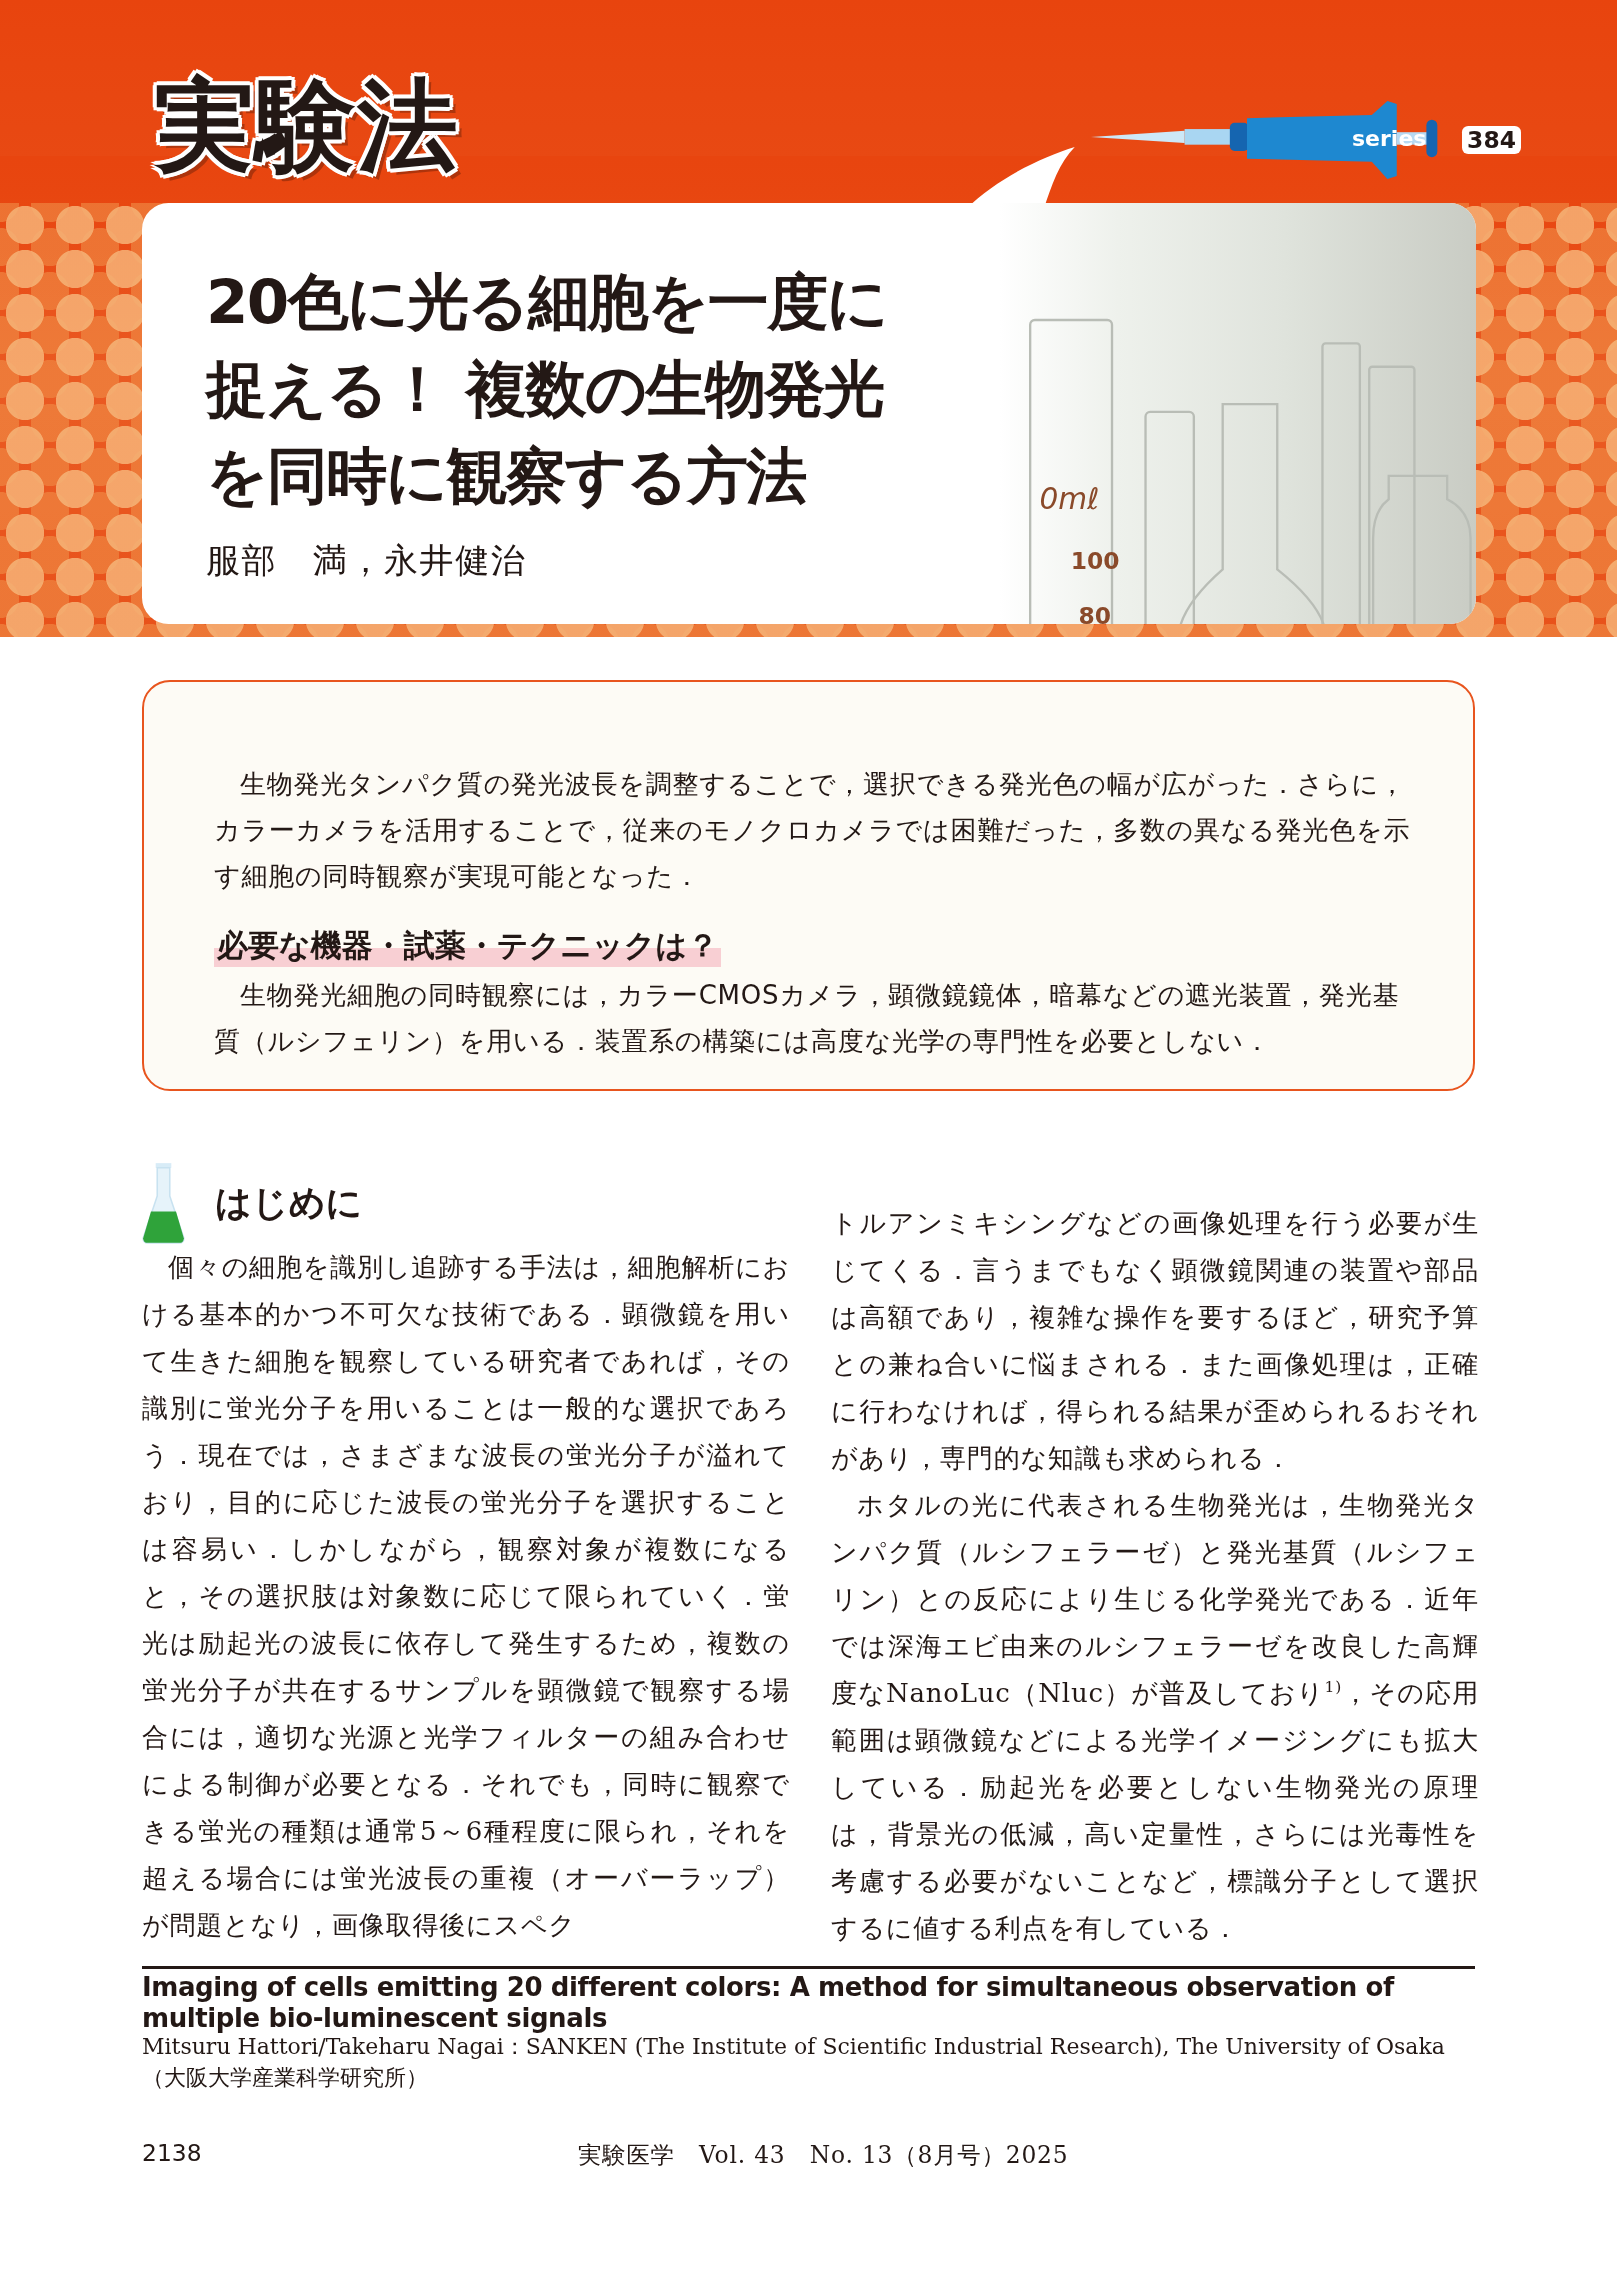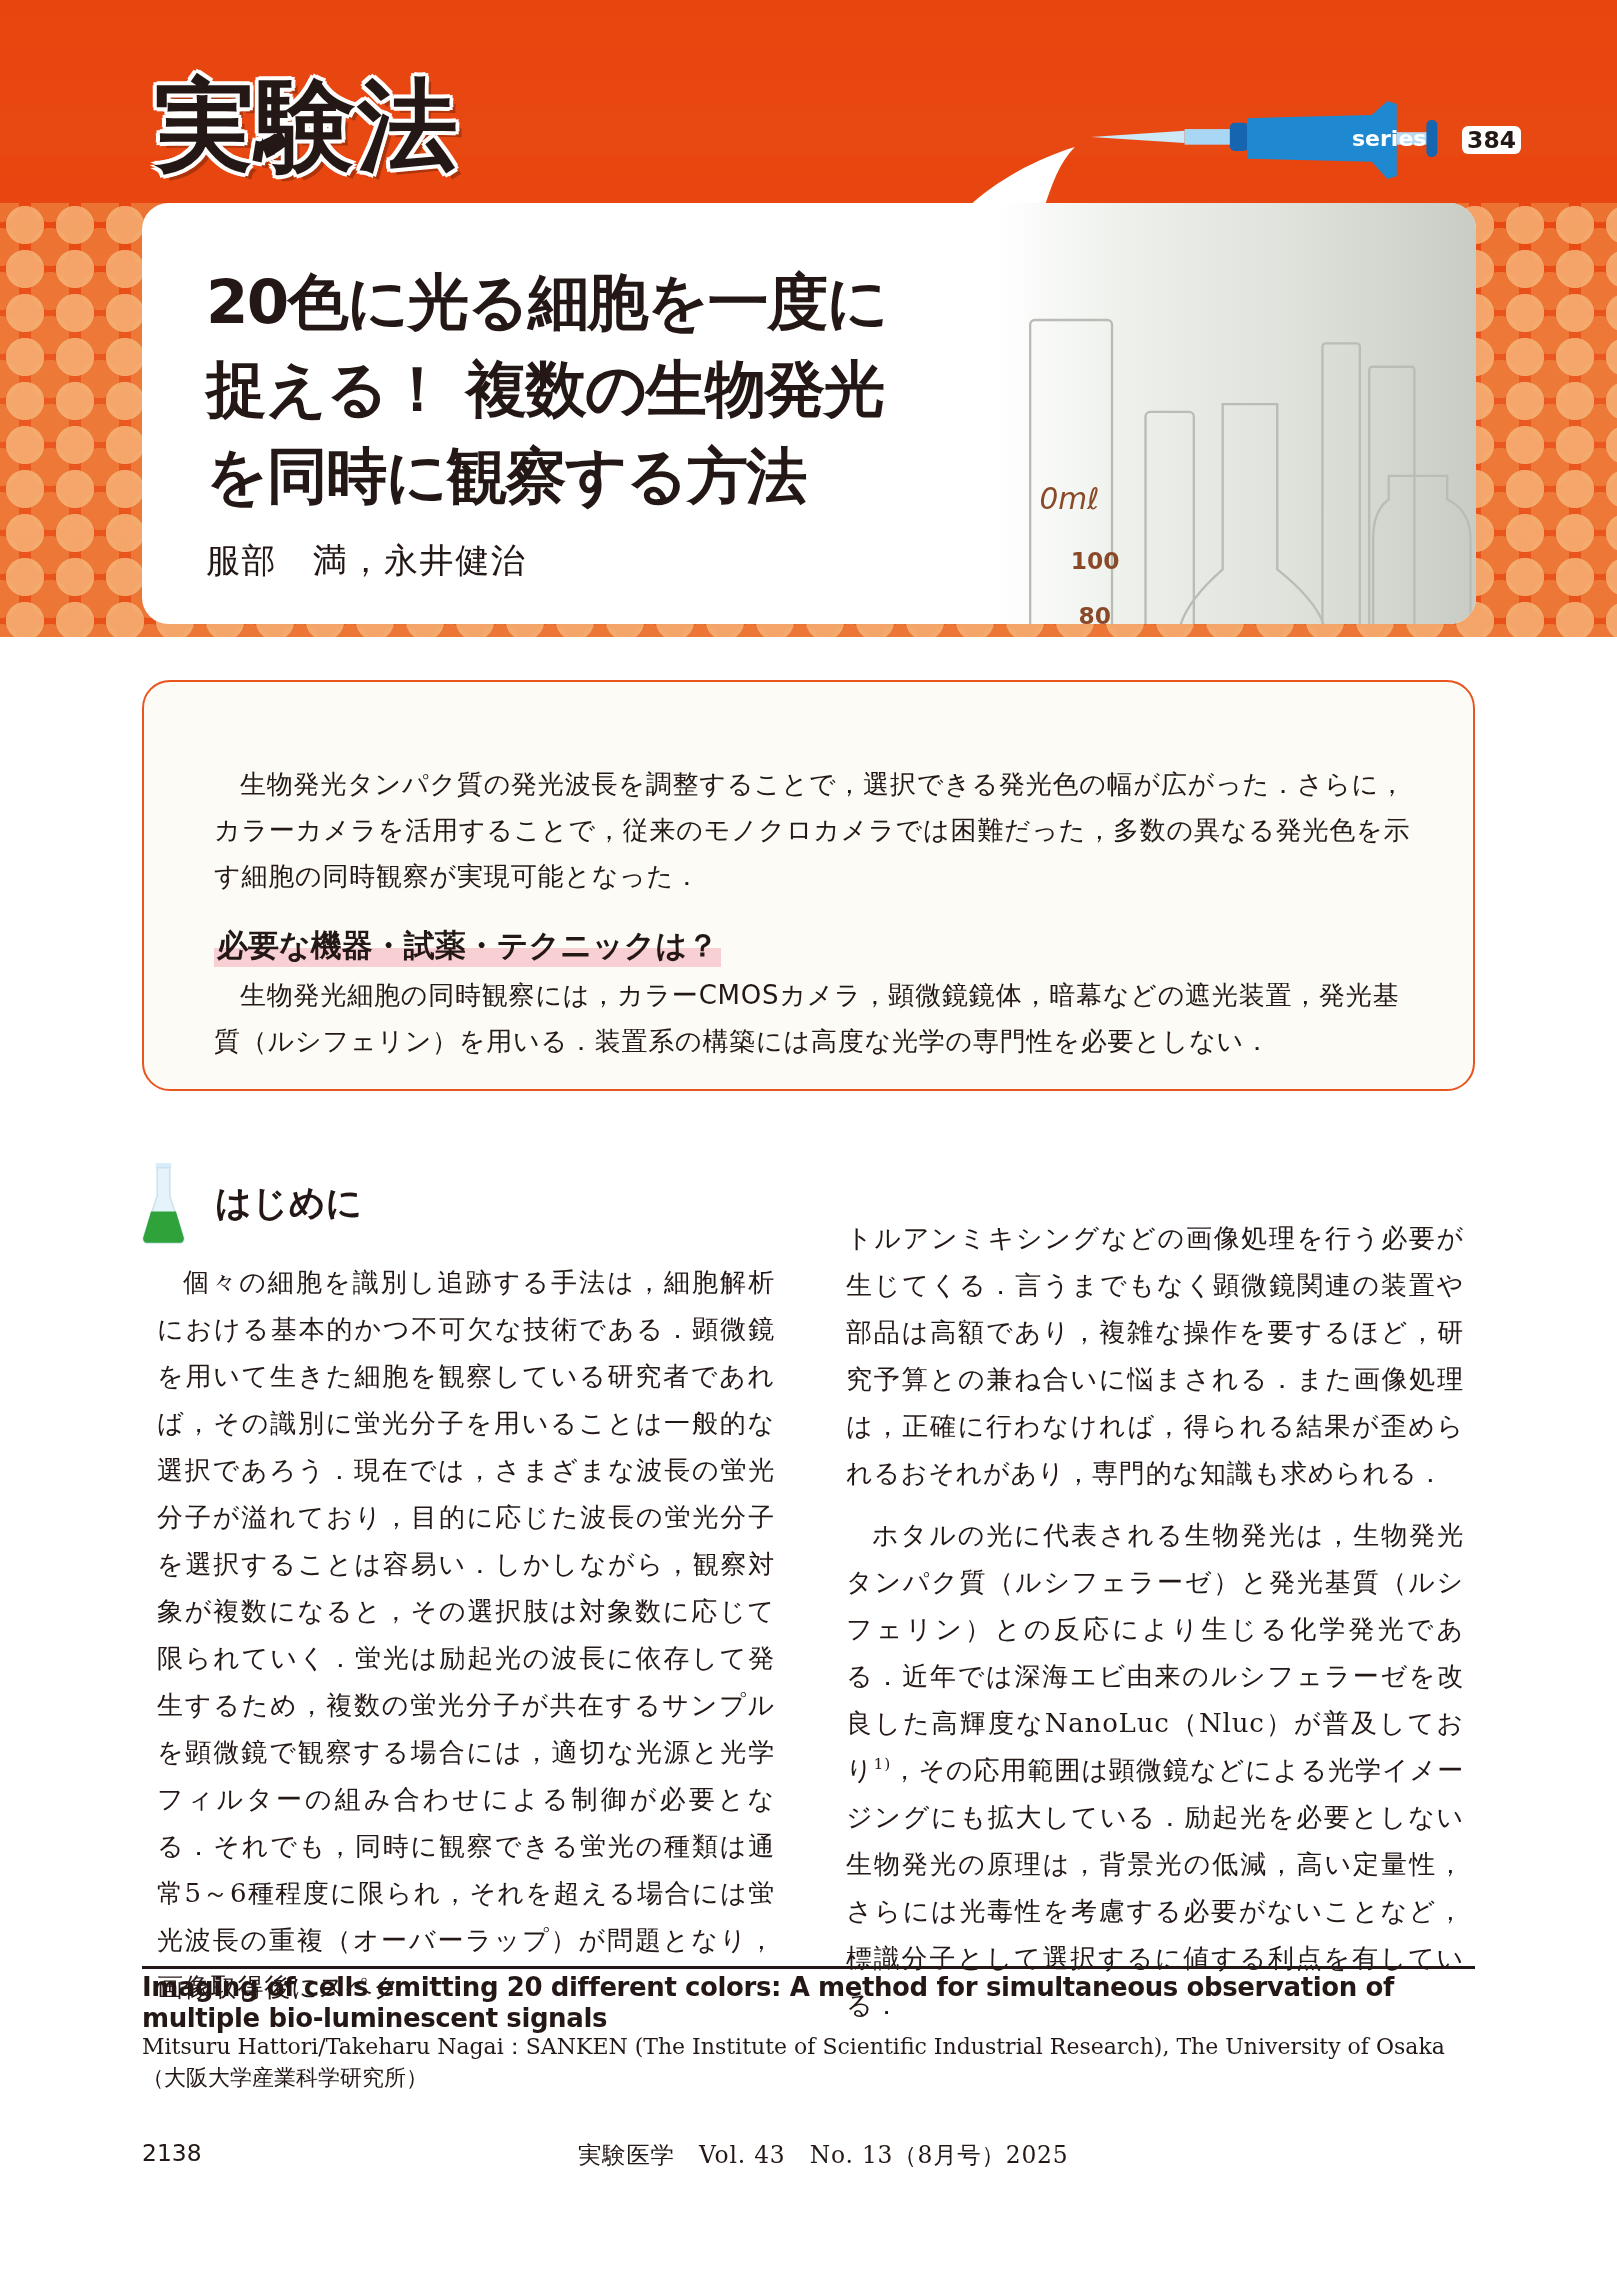--- a/index.html
+++ b/index.html
@@ -93,21 +93,21 @@
   .section-head {
     position:absolute; left:140px; top:1160px; display:flex; align-items:center; gap:28px;
   }
   .section-head .t {
     font-family:"DejaVu Sans", sans-serif; font-weight:bold; font-size:36px; color:#231815;
   }
   .col {
     position:absolute; width:648px; font-size:26px; line-height:47px; color:#231815;
     text-align:justify; letter-spacing:0.8px;
   }
-  .col p { margin:15px; text-indent:1em; }
+  .col p { margin:0; text-indent:1em; }
   .col p.noindent { text-indent:0; }
   sup { font-size:60%; line-height:0; }
   .rule {
     position:absolute; left:142px; top:1966px; width:1333px; height:3.1px; background:#231815;
   }
   .eng-title {
     position:absolute; left:142px; top:1972px; width:1334px;
     font-family:"DejaVu Sans", sans-serif; font-weight:bold; font-size:26px; line-height:31px; color:#231815;
     letter-spacing:-0.4px;
   }

